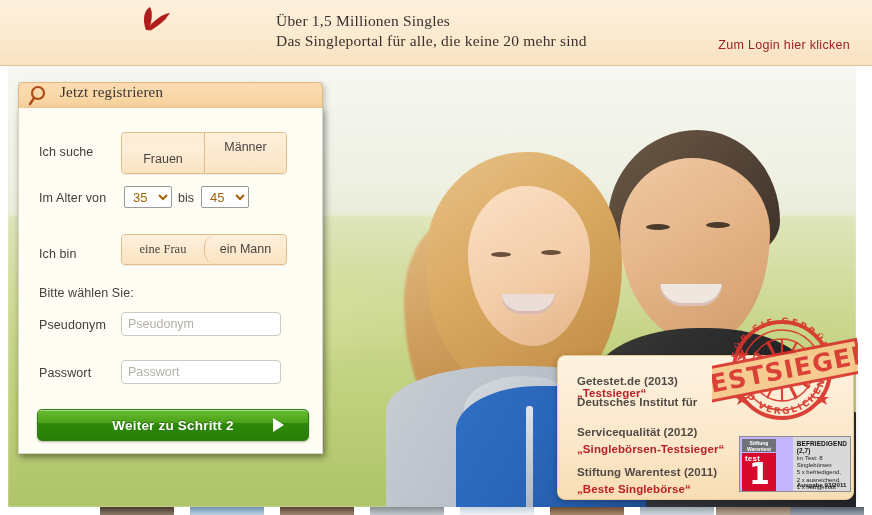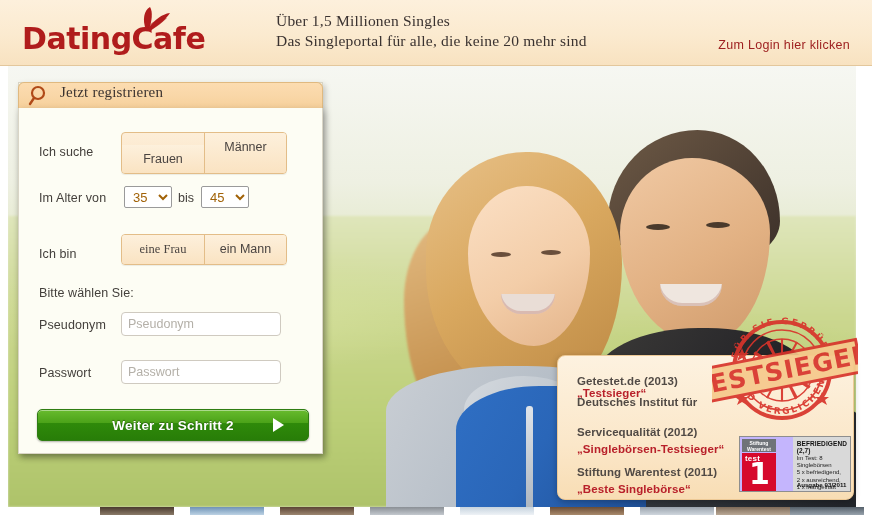--- a/index.html
+++ b/index.html
@@ -370,21 +370,20 @@
 
 <div class="header">
 
   <div class="logo-wrap">
     <svg class="logo-wing" viewBox="0 0 52 26">
       <path d="M24 24 C20 14, 22 4, 28 1 C31 6, 30 14, 27 24 Z" fill="#b01c1c"></path>
       <path d="M27 22 C32 14, 40 8, 48 7 C44 13, 37 19, 29 24 Z" fill="#b01c1c"></path>
       <path d="M26 23 C30 17, 37 13, 45 12 C40 17, 34 21, 28 25 Z" fill="#b01c1c" opacity=".75"></path>
       <path d="M25 23 C27 18, 31 15, 37 14 C33 18, 29 22, 26 25 Z" fill="#b01c1c" opacity=".5"></path>
     </svg>
-    <div class="logo-text">DatingCafe</div>
   </div>
 
   <div class="tagline">
     <div>Über 1,5 Millionen Singles</div>
     <div>Das Singleportal für alle, die keine 20 mehr sind</div>
   </div>
 
   <a class="login-link" href="#">Zum Login hier klicken</a>
 </div>
 
@@ -440,21 +439,21 @@
     <option>35</option>
   </select>
   <div class="bis" style="left:159px; top:83px;">bis</div>
   <select class="sel" style="left:182px; top:78px; width:48px;">
     <option>45</option>
   </select>
 
   <div class="lbl" style="left:20px; top:139px;">Ich bin</div>
   <div class="toggle-group" style="left:102px; top:126px; width:166px;">
     <div class="toggle-btn" style="width:83px;font-family:Liberation Serif, serif;">eine Frau</div>
-    <div class="toggle-btn" style="width:83px;">ein Mann</div>
+    <div class="toggle-btn" style="width:83px;border-radius:12px;">ein Mann</div>
   </div>
 
   <div class="lbl" style="left:20px; top:178px;">Bitte wählen Sie:</div>
 
   <div class="lbl" style="left:20px; top:210px;">Pseudonym</div>
   <input class="txt" style="left: 102px; top: 204px;" type="text" placeholder="Pseudonym">
 
   <div class="lbl" style="left:20px; top:258px;">Passwort</div>
   <input class="txt" style="left: 102px; top: 252px;" type="text" placeholder="Passwort">
 </div>

